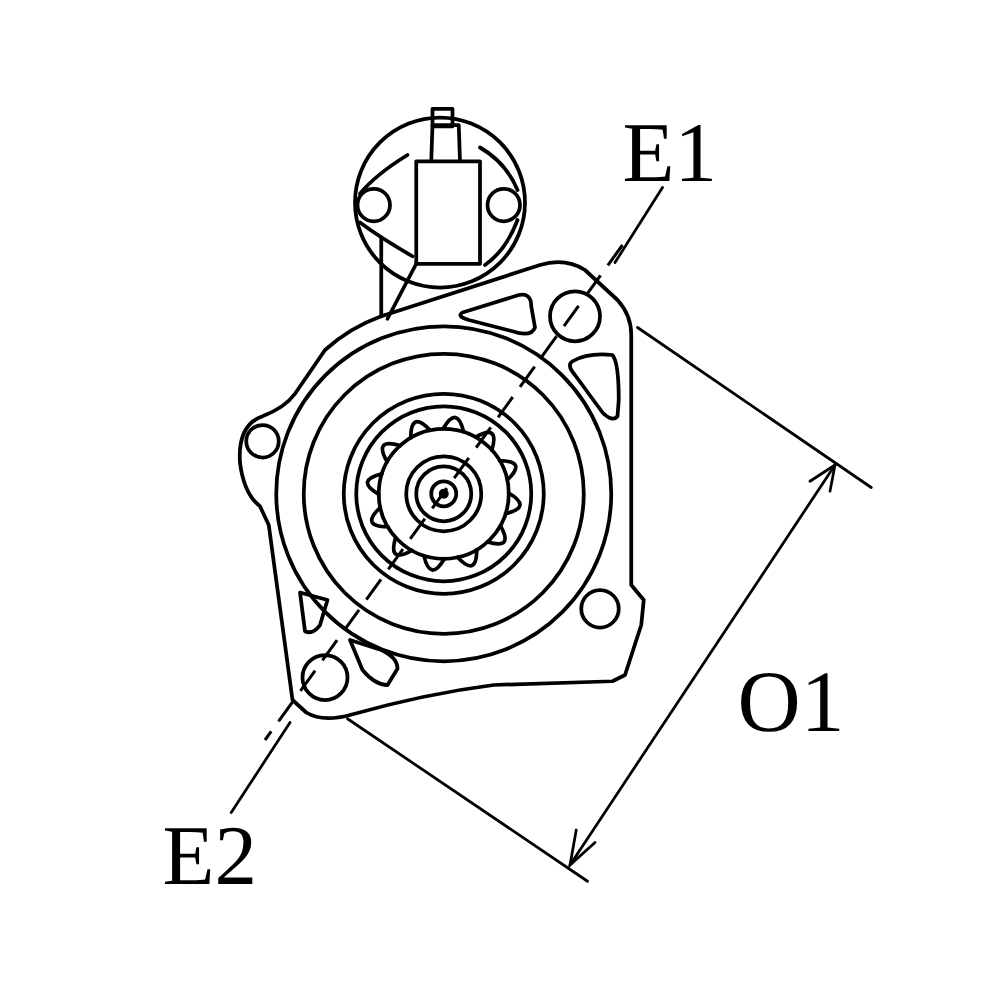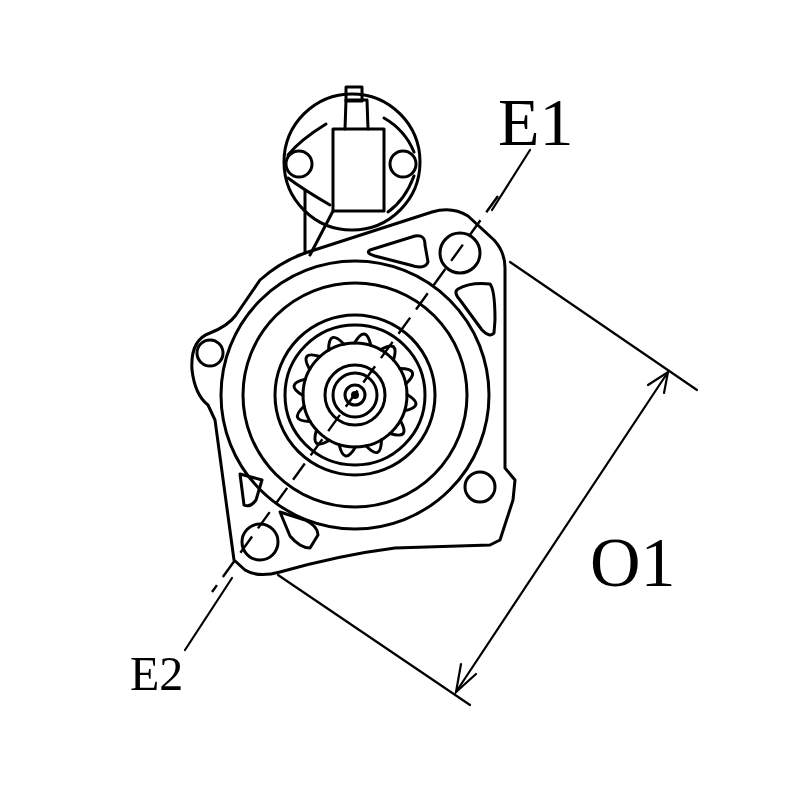--- a/index.html
+++ b/index.html
@@ -3,21 +3,21 @@
 <meta charset="utf-8">
 <style>
   html, body { margin: 0; padding: 0; background: #ffffff; }
   #canvas { position: relative; width: 800px; height: 800px; background: #ffffff; overflow: hidden; }
   svg { position: absolute; left: 0; top: 0; }
   .ln { fill: none; stroke: #000; stroke-width: 3; stroke-linejoin: round; stroke-linecap: round; }
   .thin { fill: none; stroke: #000; stroke-width: 2.2; stroke-linecap: round; }
   .dash { fill: none; stroke: #000; stroke-width: 2.4; stroke-dasharray: 20 10; }
   .label { position: absolute; font-family: "Liberation Serif", "DejaVu Serif", serif; color: #000; line-height: 1; }
   .e1 { left: 498px; top: 88px; font-size: 68px; }
-  .e2 { left: 130px; top: 650px; font-size: 48px; }
+  .e2 { left: 130px; top: 650px; font-size: 68px; }
   .o1 { left: 590px; top: 528px; font-size: 70px; font-weight: normal; }
 </style>
 </head>
 <body>
 
 <div id="canvas">
   <svg width="800" height="800" viewBox="0 0 800 800">
 
     <g>
       <circle class="ln" cx="352" cy="162" r="68"></circle>

